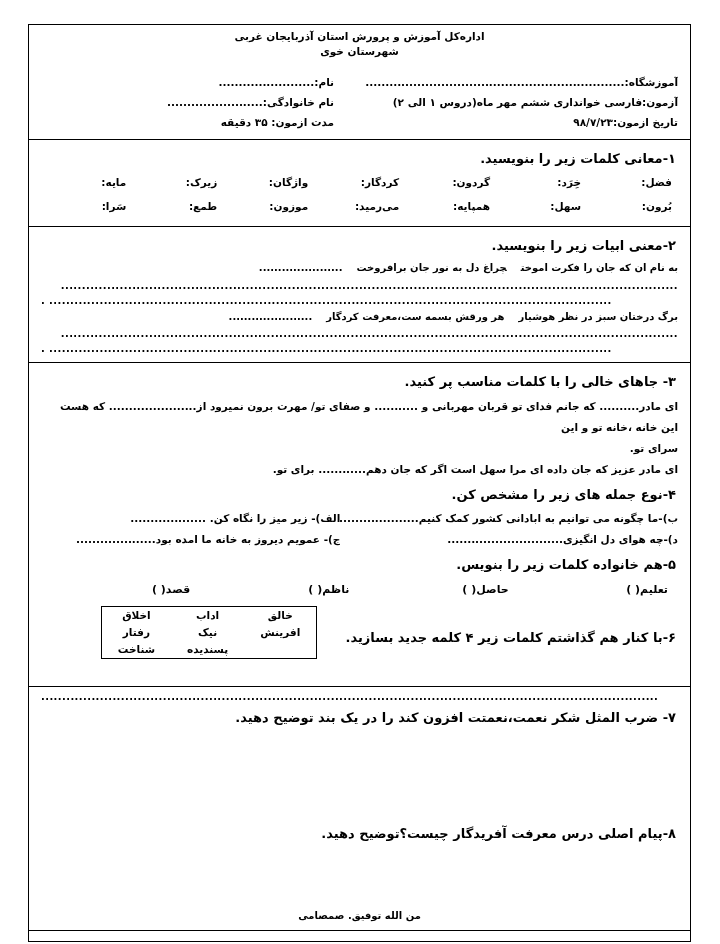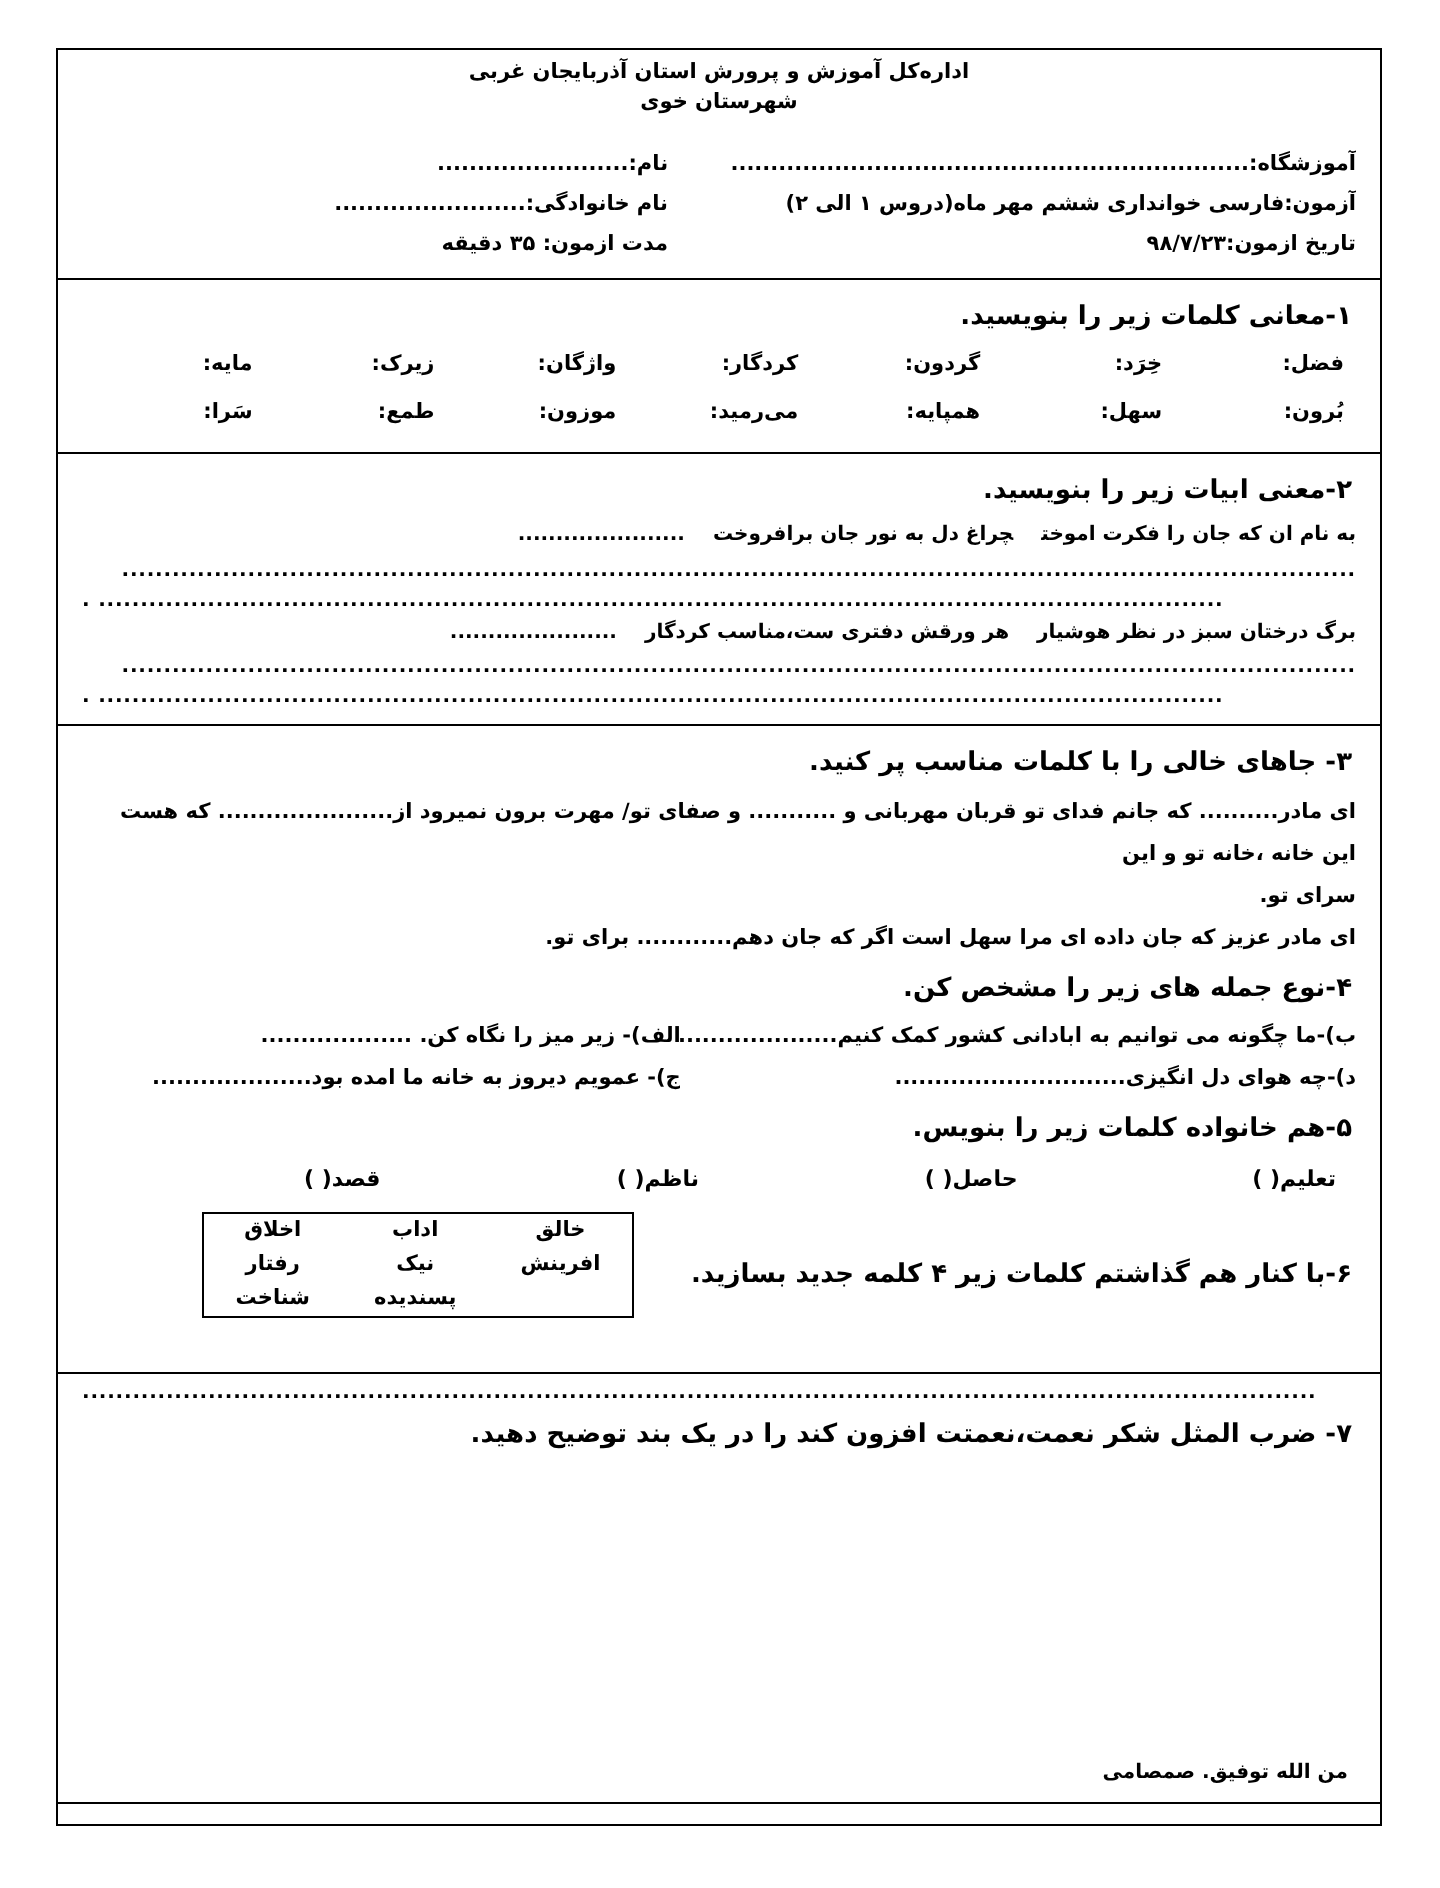--- a/index.html
+++ b/index.html
@@ -190,21 +190,21 @@
     line-height: 1.45;
   }
 
   
   .q-space-7 { height: 88px; }
   .q-space-8 { height: 60px; }
 
   .signature {
     font-size: 10px;
     font-weight: bold;
-    text-align: right;
+    text-align: center;
     padding: 2px 4px 3px 4px;
   }
 
   .sep-dots {
     font-size: 10px;
     font-weight: bold;
     letter-spacing: .4px;
     line-height: 1.2;
     overflow: hidden;
     white-space: nowrap;
@@ -263,21 +263,21 @@
   <div class="section">
     <div class="q-title">۲-معنی ابیات زیر را بنویسید.</div>
 
     <div class="verse-line">
       <span class="verse-hemi">به نام ان که جان را فکرت اموخت</span><span class="verse-hemi">چراغ دل به نور جان برافروخت</span><span>......................</span>
     </div>
     <div class="dotline">...................................................................................................................................................</div>
     <div class="dotline short">...................................................................................................................................... .</div>
 
     <div class="verse-line">
-      <span class="verse-hemi">برگ درختان سبز در نظر هوشیار</span><span class="verse-hemi">هر ورقش دفتری ست،مناسب کردگار</span><span>......................</span>
+      <span class="verse-hemi">برگ درختان سبز در نظر هوشیار</span><span class="verse-hemi">هر ورقش بسمه ست،معرفت کردگار</span><span>......................</span>
     </div>
     <div class="dotline">...................................................................................................................................................</div>
     <div class="dotline short">...................................................................................................................................... .</div>
   </div>
 
   <div class="section">
     <div class="q-title">۳- جاهای خالی را با کلمات مناسب پر کنید.</div>
     <div class="fill-p">ای مادر.......... که جانم فدای تو      قربان مهربانی و ........... و صفای تو/ مهرت برون نمیرود از...................... که هست  این خانه ،خانه تو و این</div>
     <div class="fill-p">سرای تو.</div>
     <div class="fill-p">ای مادر عزیز که جان داده ای مرا   سهل است اگر که جان دهم............ برای تو.</div>
@@ -323,20 +323,21 @@
         </tbody>
           </table>
       </div>
     </div>
   </div>
 
   <div class="section">
     <div class="sep-dots">...................................................................................................................................................</div>
     <div class="q-title">۷- ضرب المثل شکر نعمت،نعمتت افزون کند  را در یک بند توضیح دهید.</div>
     <div class="q-space-7"></div>
+    <div class="q-title">۸-پیام اصلی درس معرفت آفریدگار چیست؟توضیح دهید.</div>
     <div class="q-space-8"></div>
     <div class="signature">من الله توفیق. صمصامی</div>
   </div>
 
   <div class="section last">
     
   </div>
 
 </div>
 

